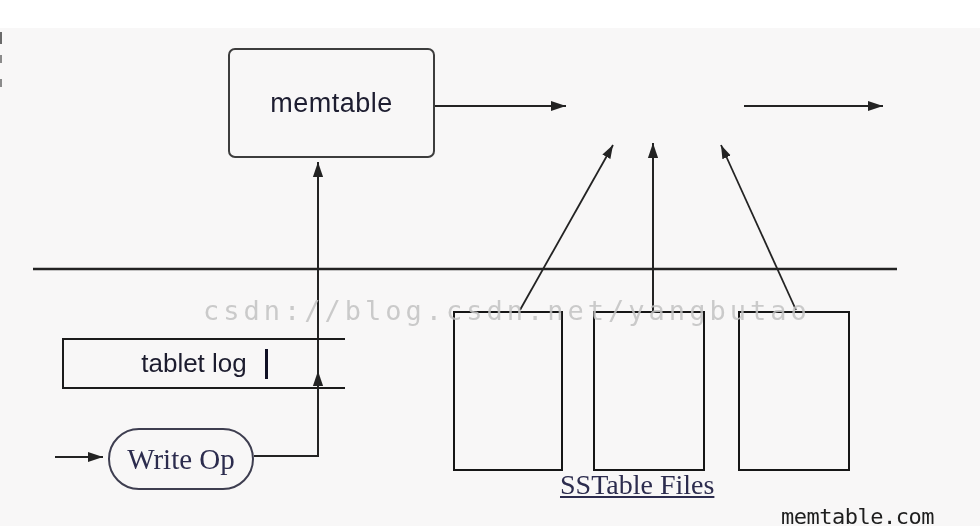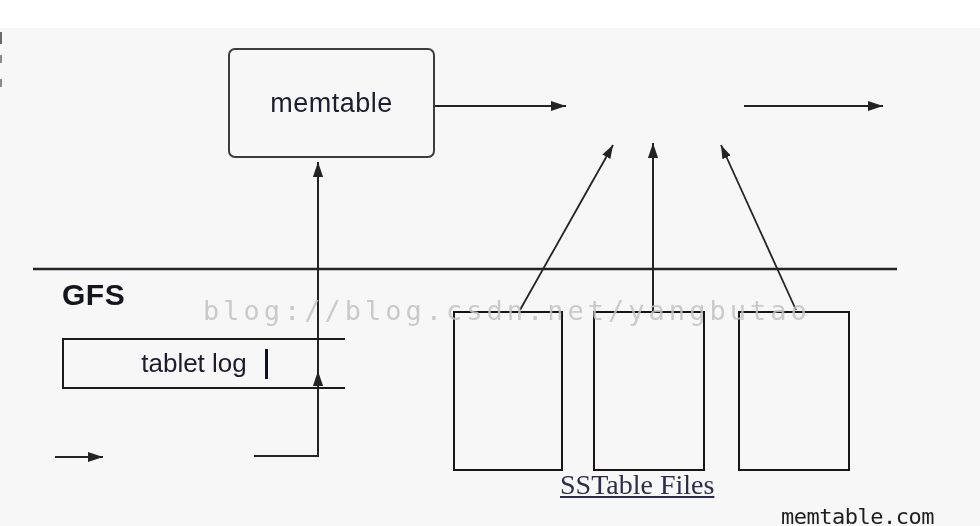--- a/index.html
+++ b/index.html
@@ -73,36 +73,38 @@
     <line x1="653" y1="283" x2="653" y2="115" stroke="#232323" stroke-width="2" marker-end="url(#ah)"></line>
 
     <line x1="796" y1="282" x2="721" y2="117" stroke="#232323" stroke-width="1.8" marker-end="url(#ah)"></line>
   </svg>
 
   <div class="node box-memtable">
     <span>memtable</span>
   </div>
 
 
+  <div class="node pill pill-writeop">
+    <span>Write Op</span>
+  </div>
 
   <div class="node box-tabletlog">
     <span>tablet log</span>
     <span class="caret"></span>
   </div>
 
   <div class="node sstable sstable-1"></div>
   <div class="node sstable sstable-2"></div>
   <div class="node sstable sstable-3"></div>
 
 
-  <div class="region-label label-gfs">GFS</div>
 
   <div class="caption-sstable">SSTable Files</div>
 
-  <div class="wm-blog">blog://blog.csdn.net/yangbutao</div>
+  <div class="wm-blog">csdn://blog.csdn.net/yangbutao</div>
 
   <div class="wm-site">memtable.com</div>
 
   <div class="bottom-band"></div>
   <div class="bottom-light"></div>
   <div class="edge-artifact ea1"></div>
   <div class="edge-artifact ea2"></div>
   <div class="edge-artifact ea3"></div>
 
 </div>

